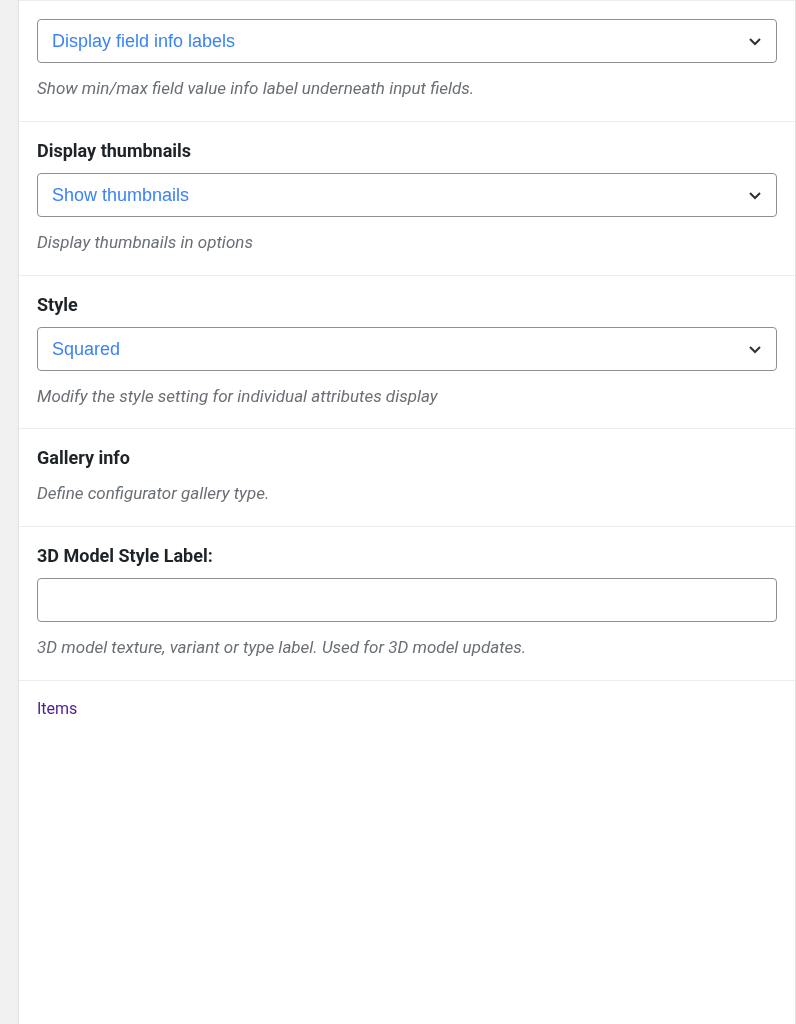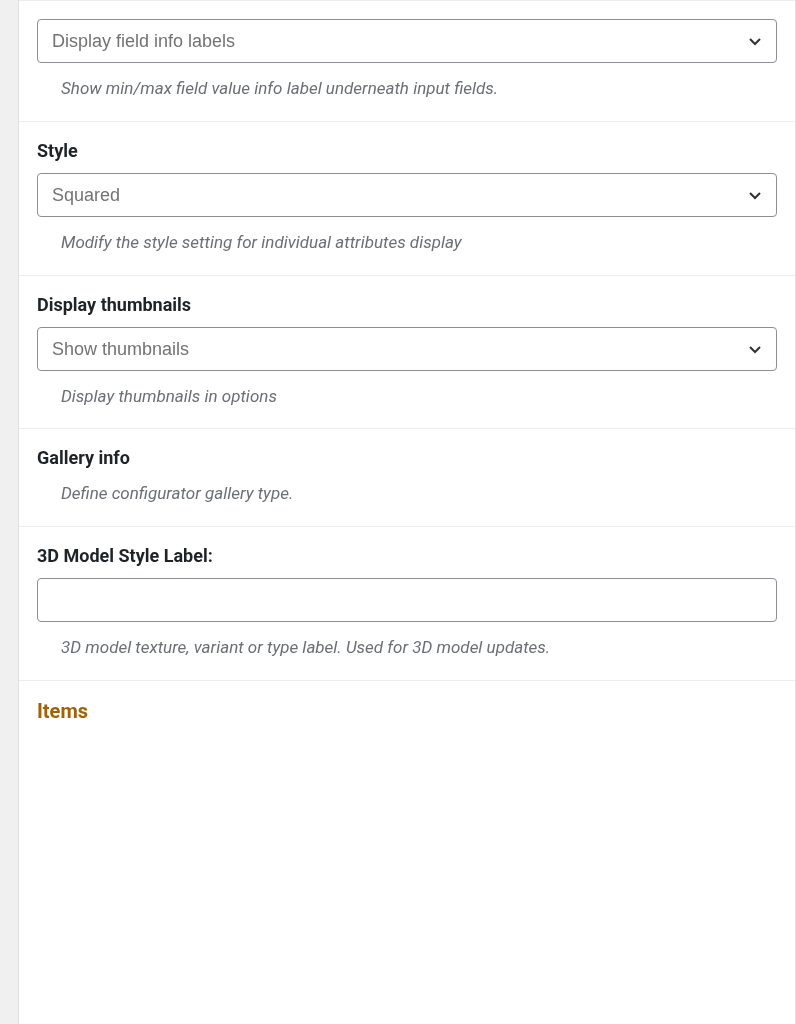--- a/index.html
+++ b/index.html
@@ -42,21 +42,21 @@
       position: relative;
       width: 100%;
     }
     .select-control {
       width: 100%;
       height: 44px;
       border: 1px solid #8c8f94;
       border-radius: 4px;
       background: #fff;
       font-size: 18px;
-      color: #737373;
+      color: #3b82f6;
       padding: 0 44px 5px 14px;
       appearance: none;
       -webkit-appearance: none;
       cursor: pointer;
       line-height: 42px;
       text-align: left;
     }
     .select-chevron {
       position: absolute;
       right: 14px;
@@ -85,29 +85,28 @@
       font-size: 18px;
       color: #2c3338;
       padding: 0 14px;
     }
     .help-text {
       font-size: 17px;
       font-style: italic;
       color: #6a6f75;
       margin-top: 14px;
       line-height: 1.4;
-      margin-left: 24px;
     }
     .items-header {
       padding: 18px 18px 0 18px;
     }
     .items-label {
-      font-size: 20px;
-      font-weight: 700;
-      color: #a16207;
+      font-size: 16px;
+      font-weight: 400;
+      color: #4c1d95;
     }
   </style>
 </head>
 <body>
 
 <div class="outer">
   <div class="panel">
 
     <div class="field-block">
       <div class="select-wrap">
@@ -115,43 +114,43 @@
         <span class="select-chevron">
           <svg viewBox="0 0 16 16">
               <polyline points="3,6 8,11 13,6"></polyline>
             </svg>
         </span>
       </div>
       <p class="help-text">Show min/max field value info label underneath input fields.</p>
     </div>
 
     <div class="field-block">
+      <label class="field-label">Display thumbnails</label>
+      <div class="select-wrap">
+        <button type="button" class="select-control">Show thumbnails</button>
+        <span class="select-chevron">
+          <svg viewBox="0 0 16 16">
+              <polyline points="3,6 8,11 13,6"></polyline>
+            </svg>
+        </span>
+      </div>
+      <p class="help-text">Display thumbnails in options</p>
+    </div>
+
+    <div class="field-block">
       <label class="field-label">Style</label>
       <div class="select-wrap">
         <button type="button" class="select-control">Squared</button>
         <span class="select-chevron">
           <svg viewBox="0 0 16 16">
               <polyline points="3,6 8,11 13,6"></polyline>
             </svg>
         </span>
       </div>
       <p class="help-text">Modify the style setting for individual attributes display</p>
-    </div>
-
-    <div class="field-block">
-      <label class="field-label">Display thumbnails</label>
-      <div class="select-wrap">
-        <button type="button" class="select-control">Show thumbnails</button>
-        <span class="select-chevron">
-          <svg viewBox="0 0 16 16">
-              <polyline points="3,6 8,11 13,6"></polyline>
-            </svg>
-        </span>
-      </div>
-      <p class="help-text">Display thumbnails in options</p>
     </div>
 
     <div class="field-block">
       <label class="field-label">Gallery info</label>
       <p class="help-text">Define configurator gallery type.</p>
     </div>
 
     <div class="field-block">
       <label class="field-label">3D Model Style Label:</label>
       <input type="text" class="text-input" value="" style="">

